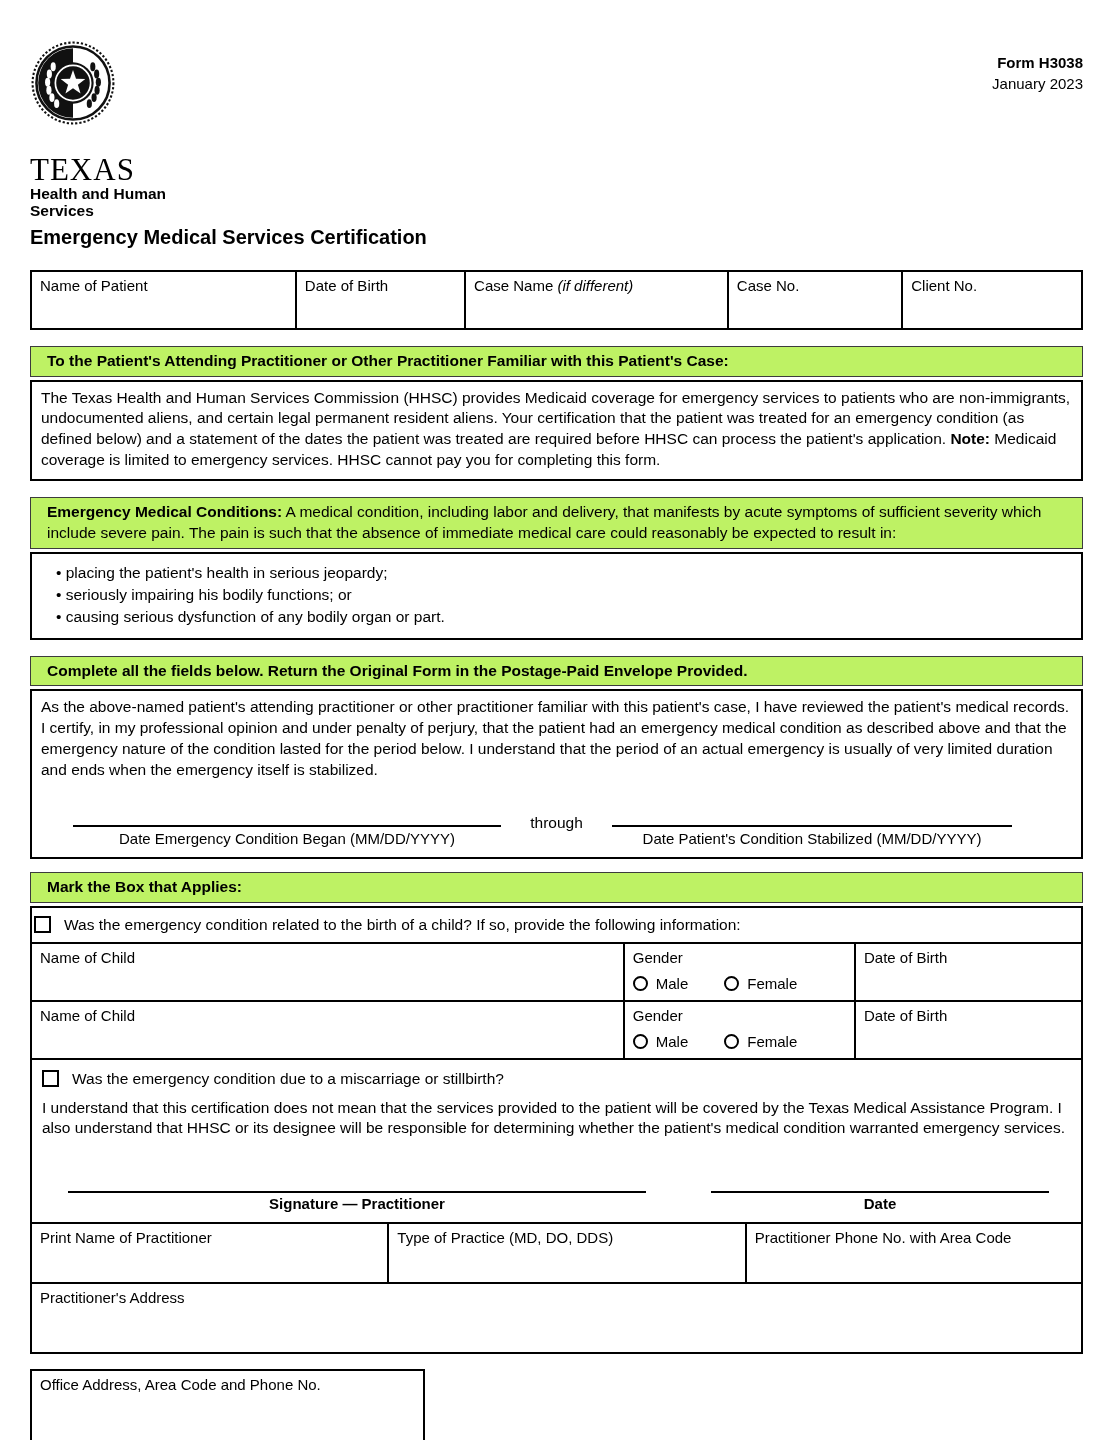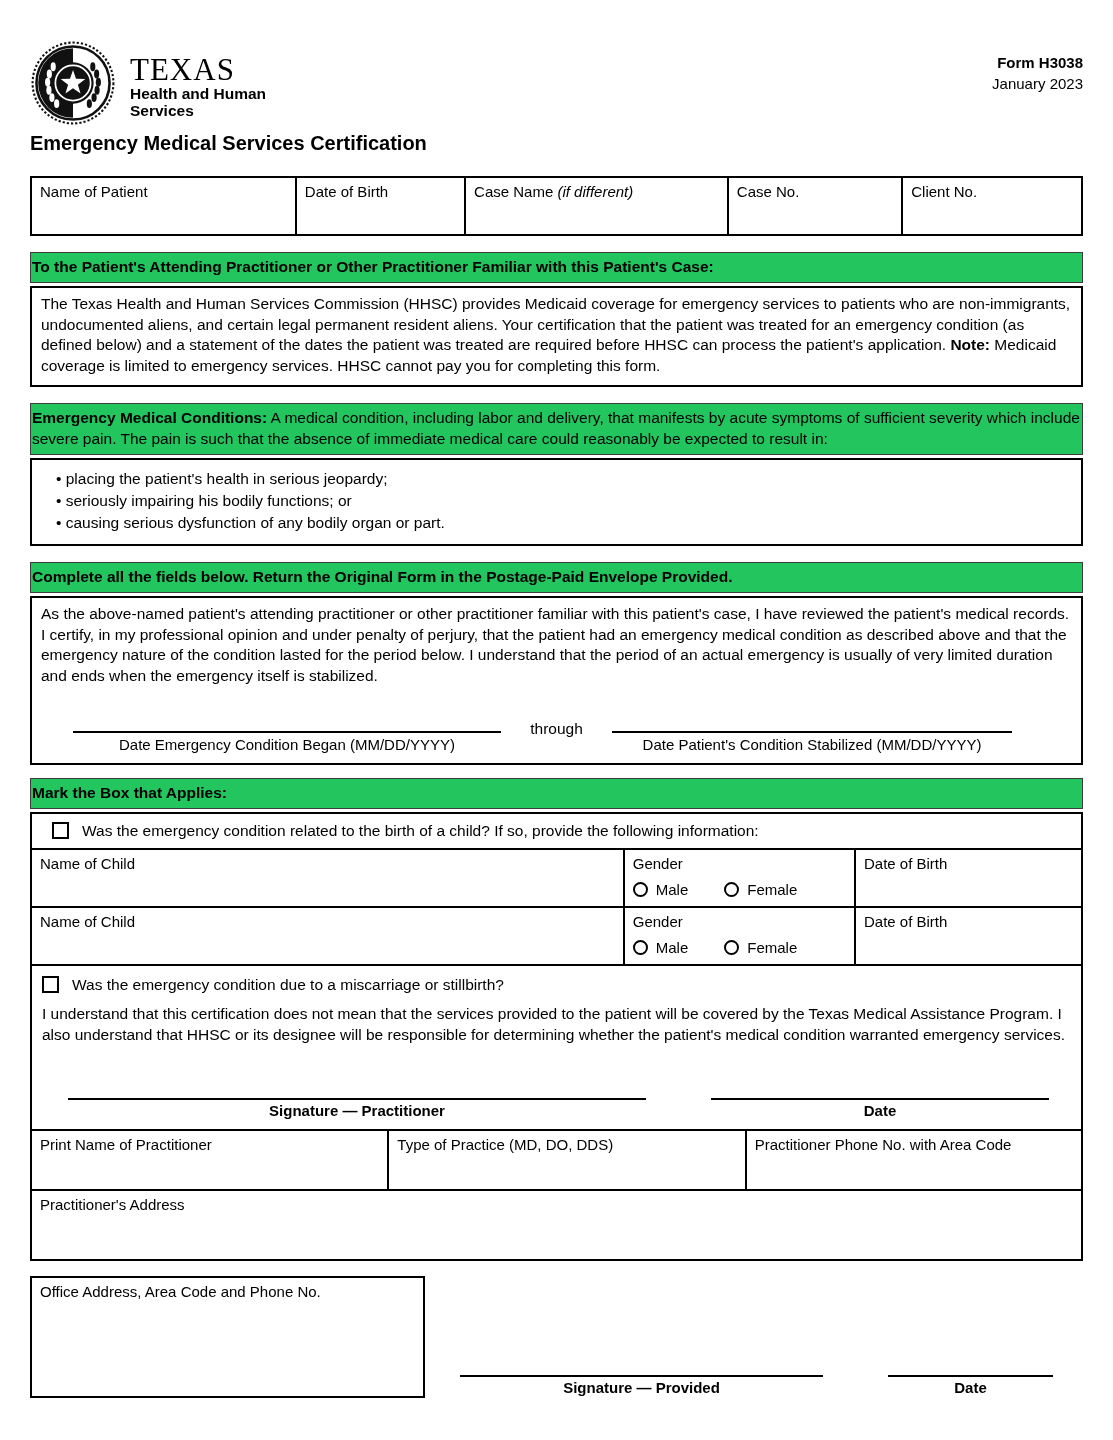--- a/index.html
+++ b/index.html
@@ -4,55 +4,55 @@
 <style>
   * { margin:0; padding:0; box-sizing:border-box; }
   html,body { background:#e9e9e9; }
   .page {
     width:1113px; height:1440px; background:#ffffff; margin:0 auto;
     font-family:"Liberation Sans", sans-serif; color:#000;
     padding:40px 30px 0 30px; position:relative;
   }
   
   .hdr { display:flex; justify-content:space-between; align-items:flex-start; }
-  .logo-row { display:flex; align-items:flex-start; gap:14px; }
+  .logo-row { display:flex; align-items:flex-start; gap:14px;flex-direction:column; }
   .seal { width:86px; height:86px; }
   .wordmark { padding-top:14px; }
   .brand { font-family:"Liberation Serif", serif; font-size:31px; letter-spacing:1px; line-height:1; }
   .sub { font-weight:bold; font-size:15.5px; line-height:1.12; }
   .form-meta { text-align:right; font-size:15px; line-height:1.4; padding-top:12px; }
   .form-num { font-weight:bold; }
   
   .title { font-size:20px; font-weight:bold; margin-top:6px; }
   
   table { border-collapse:collapse; width:100%; table-layout:fixed; }
   td { border:2px solid #000; vertical-align:top; padding:5px 8px; font-size:15px; }
   .info-table { margin-top:21px; }
   .info-table td { height:58px; }
   .note-it { font-style:italic; }
   
   .sec-bar {
-    background:#22c55e; border:1px solid #3c3c3c; padding:4px 1px;
+    background:#bef264; border:1px solid #3c3c3c; padding:4px 16px;
     font-size:15.5px; margin-top:16px; line-height:1.35;
   }
   .sec-bar b, .bold { font-weight:bold; }
   
   .box { border:2px solid #000; padding:6px 9px 8px 9px; font-size:15.5px; line-height:1.34; margin-top:3px; }
   .bullets { padding:8px 9px 10px 24px; }
   .bullet-line { line-height:1.42; }
   .bullet-line::before { content:"• "; }
   
   .through-row { display:flex; margin-top:24px; font-size:15px; }
   .t-col { display:flex; flex-direction:column; }
   .u-line { height:22px; border-bottom:2px solid #000; }
   .u-label { text-align:center; padding-top:2px; }
   .through-word { flex:1; text-align:center; padding-top:8px; font-size:15.5px; }
   
   .stack { margin-top:-2px; }
-  .chk-row-cell { padding:8px 20px;margin-left:20px; }
+  .chk-row-cell { padding:8px 2px;margin-left:20px; }
   .chk-line { display:flex; align-items:center; gap:13px; font-size:15.5px; }
   .checkbox { width:17px; height:17px; border:2px solid #000; flex:0 0 auto; background:#fff; }
   .child-cell { height:58px; }
   .radio-row { display:flex; align-items:center; gap:8px; margin-top:9px; font-size:15px; }
   .radio { width:15px; height:15px; border:2px solid #000; border-radius:50%; background:#fff; flex:0 0 auto; }
   .radio-lab { margin-right:28px; }
   .bigcell { padding:8px 10px 10px 10px; }
   .understand { margin-top:10px; font-size:15.5px; line-height:1.35; }
   .sig-row { display:flex; margin-top:32px; font-size:15px; }
   .sig-col { display:flex; flex-direction:column; }

